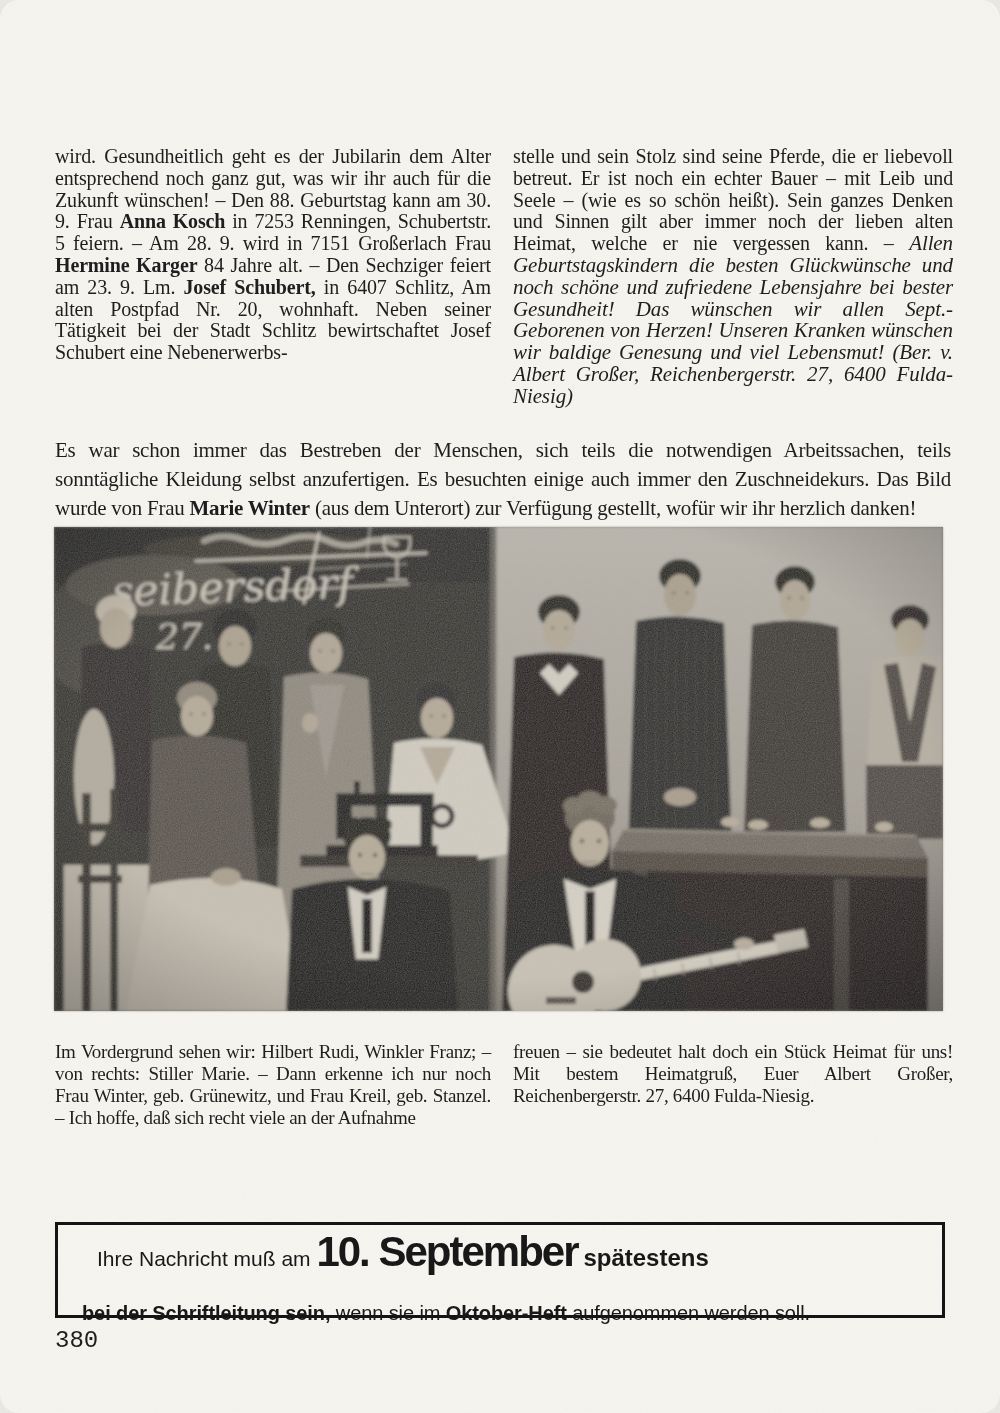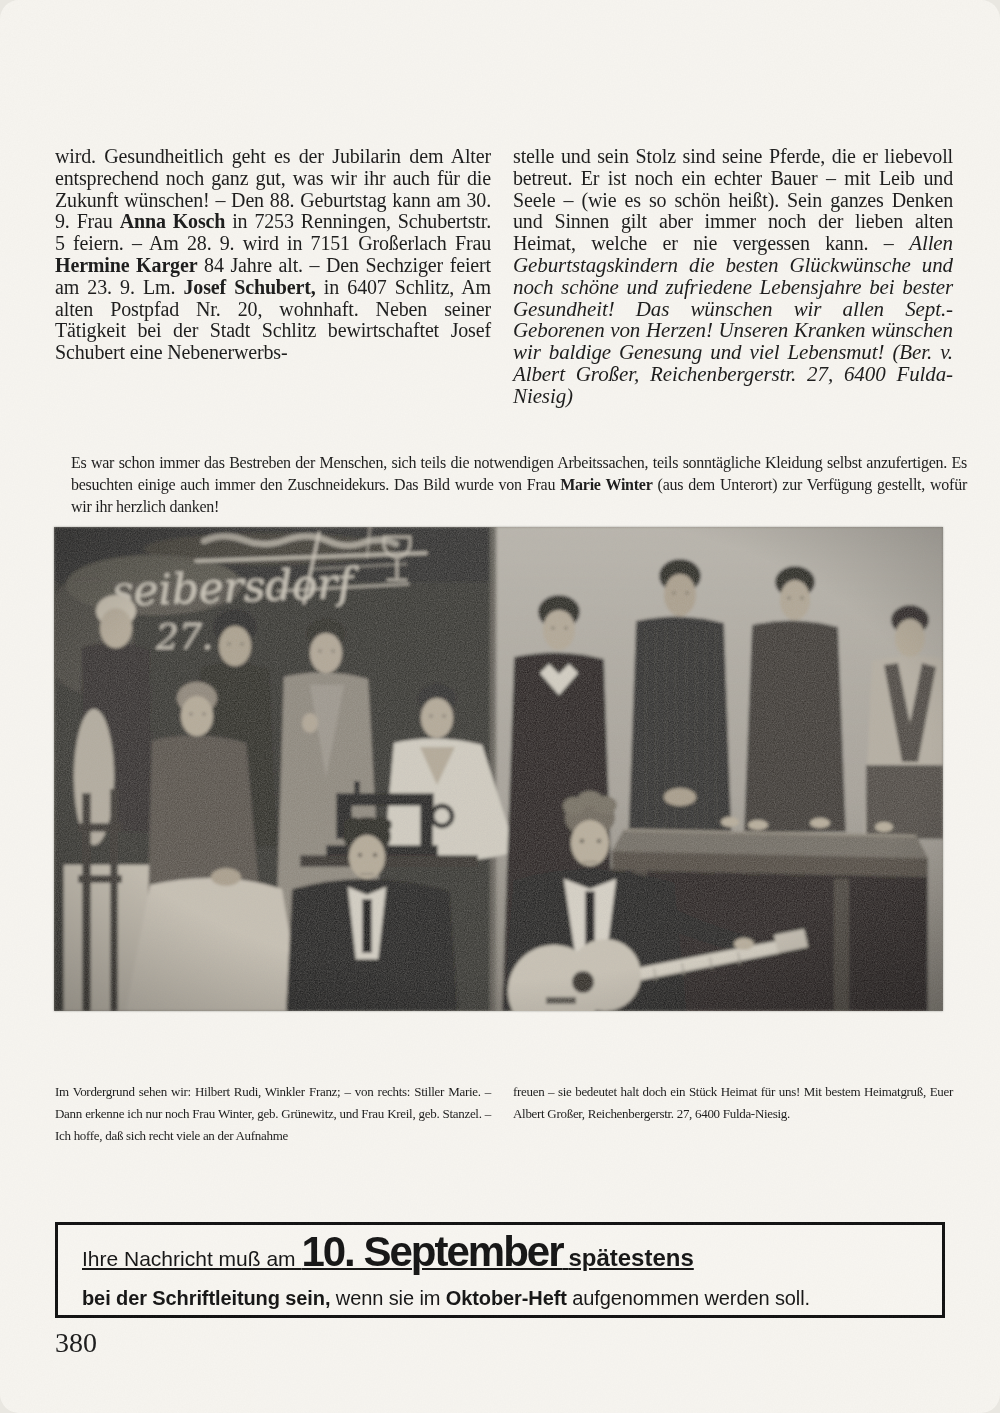--- a/index.html
+++ b/index.html
@@ -8,37 +8,37 @@
   .cols{position:absolute;left:55px;width:898px;display:flex;gap:22px;}
   .col{margin:0;}
   .justify{text-align:justify;}
   .b{font-weight:bold;}
   .top-cols{top:146px;}
   .top-cols .col{width:436px;font-size:20px;line-height:21.8px;letter-spacing:-0.15px;}
   .top-cols .col.right{width:440px;}
   .small{font-size:21px;letter-spacing:-0.1px;font-style:italic;}
   .kurs-heading{position:absolute;top:405px;left:55px;width:896px;margin:0;
         text-align:center;font-size:21px;font-weight:bold;}
-  .intro{position:absolute;top:436px;left:55px;width:896px;margin:16px;
-        font-size:16px;line-height:22px;letter-spacing:-0.25px;}
+  .intro{position:absolute;top:436px;left:55px;width:896px;margin:0;
+        font-size:21px;line-height:29px;letter-spacing:-0.25px;}
   .photo-fig{position:absolute;top:527px;left:54px;width:889px;height:484px;margin:0;
         background:#8b867d;box-shadow:0 0 2px rgba(0,0,0,.35);}
   .photo-fig svg{display:block;width:100%;height:100%;}
   .caption-cols{top:1041px;}
-  .caption-cols .col{width:436px;font-size:13px;line-height:22px;letter-spacing:-0.3px;margin-top:40px;}
+  .caption-cols .col{width:436px;font-size:19px;line-height:22px;letter-spacing:-0.3px;}
   .caption-cols .col.right{width:440px;}
   .notice-box{position:absolute;top:1222px;left:55px;width:890px;height:96px;
         box-sizing:border-box;border:3px solid #101010;background:#f8f6f1;
         padding:6px 14px 6px 24px;display:flex;flex-direction:column;justify-content:center;gap:3px;
         font-family:"Liberation Sans",sans-serif;color:#141414;}
-  .notice-line1{margin:0;font-size:21px;line-height:46px;white-space:nowrap;text-decoration:underline;}
+  .notice-line1{margin:15px;font-size:21px;line-height:46px;white-space:nowrap;}
   .notice-line1 .huge{font-size:42px;font-weight:bold;letter-spacing:-2px;}
   .notice-line1 .big{font-size:24px;font-weight:bold;}
   .notice-line2{margin:0;font-size:20px;line-height:26px;white-space:nowrap;letter-spacing:-0.1px;}
-  .page-number{position:absolute;top:1327px;left:55px;font-size:28px;}
+  .page-number{position:absolute;top:1327px;left:55px;font-size:24px;font-family:Liberation Mono, monospace;}
   .page-grain{position:absolute;inset:0;pointer-events:none;opacity:.5;}
 </style>
 </head>
 <body>
 
 <div class="page">
 
   <section class="cols top-cols">
     <p class="col justify"><span class="">wird. Gesundheitlich geht es der Jubilarin dem Alter entsprechend noch ganz gut, was wir ihr auch für die Zukunft wünschen! – Den 88. Geburtstag kann am 30. 9. Frau </span><span class="b ">Anna Kosch</span><span class=""> in 7253 Renningen, Schubertstr. 5 feiern. – Am 28. 9. wird in 7151 Großerlach Frau </span><span class="b ">Hermine Karger</span><span class=""> 84 Jahre alt. – Den Sechziger feiert am 23. 9. Lm. </span><span class="b ">Josef Schubert,</span><span class=""> in 6407 Schlitz, Am alten Postpfad Nr. 20, wohnhaft. Neben seiner Tätigkeit bei der Stadt Schlitz bewirtschaftet Josef Schubert eine Nebenerwerbs-</span></p>
     <p class="col right justify"><span class="">stelle und sein Stolz sind seine Pferde, die er liebevoll betreut. Er ist noch ein echter Bauer – mit Leib und Seele – (wie es so schön heißt). Sein ganzes Denken und Sinnen gilt aber immer noch der lieben alten Heimat, welche er nie vergessen kann. – </span><span class="small">Allen Geburtstagskindern die besten Glückwünsche und noch schöne und zufriedene Lebensjahre bei bester Gesundheit! Das wünschen wir allen Sept.-Geborenen von Herzen! Unseren Kranken wünschen wir baldige Genesung und viel Lebensmut! (Ber. v. Albert Großer, Reichenbergerstr. 27, 6400 Fulda-Niesig)</span></p>

